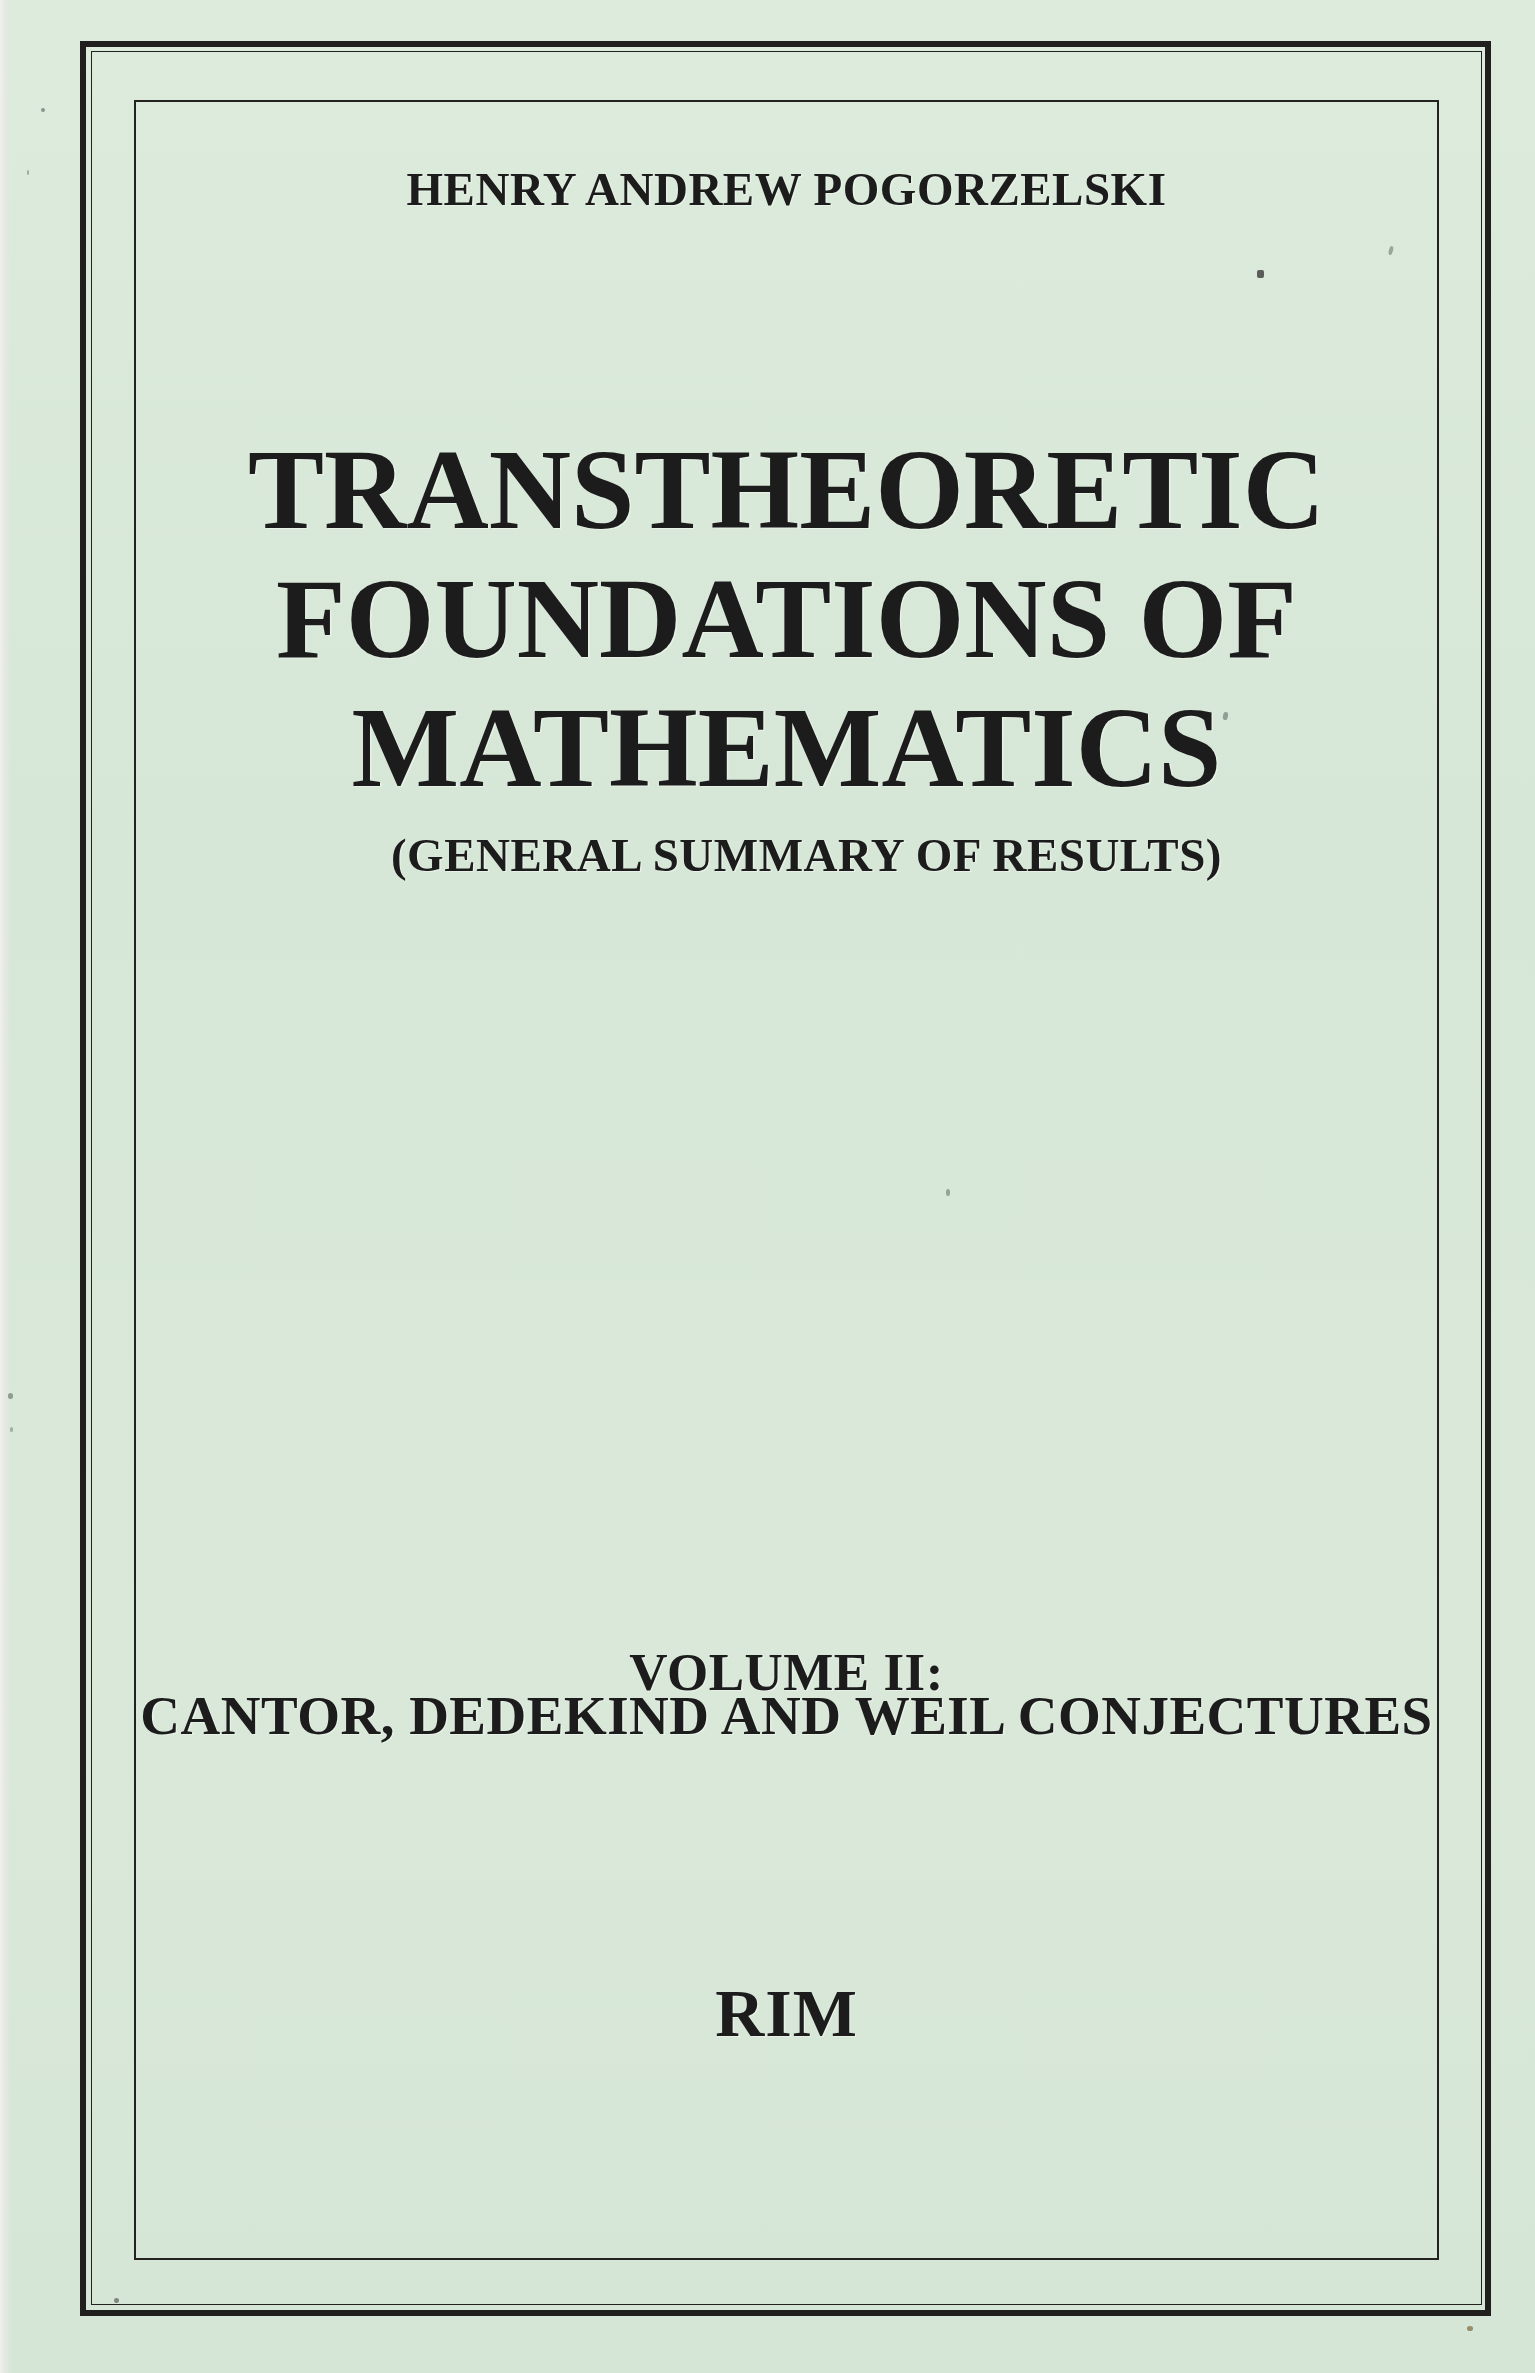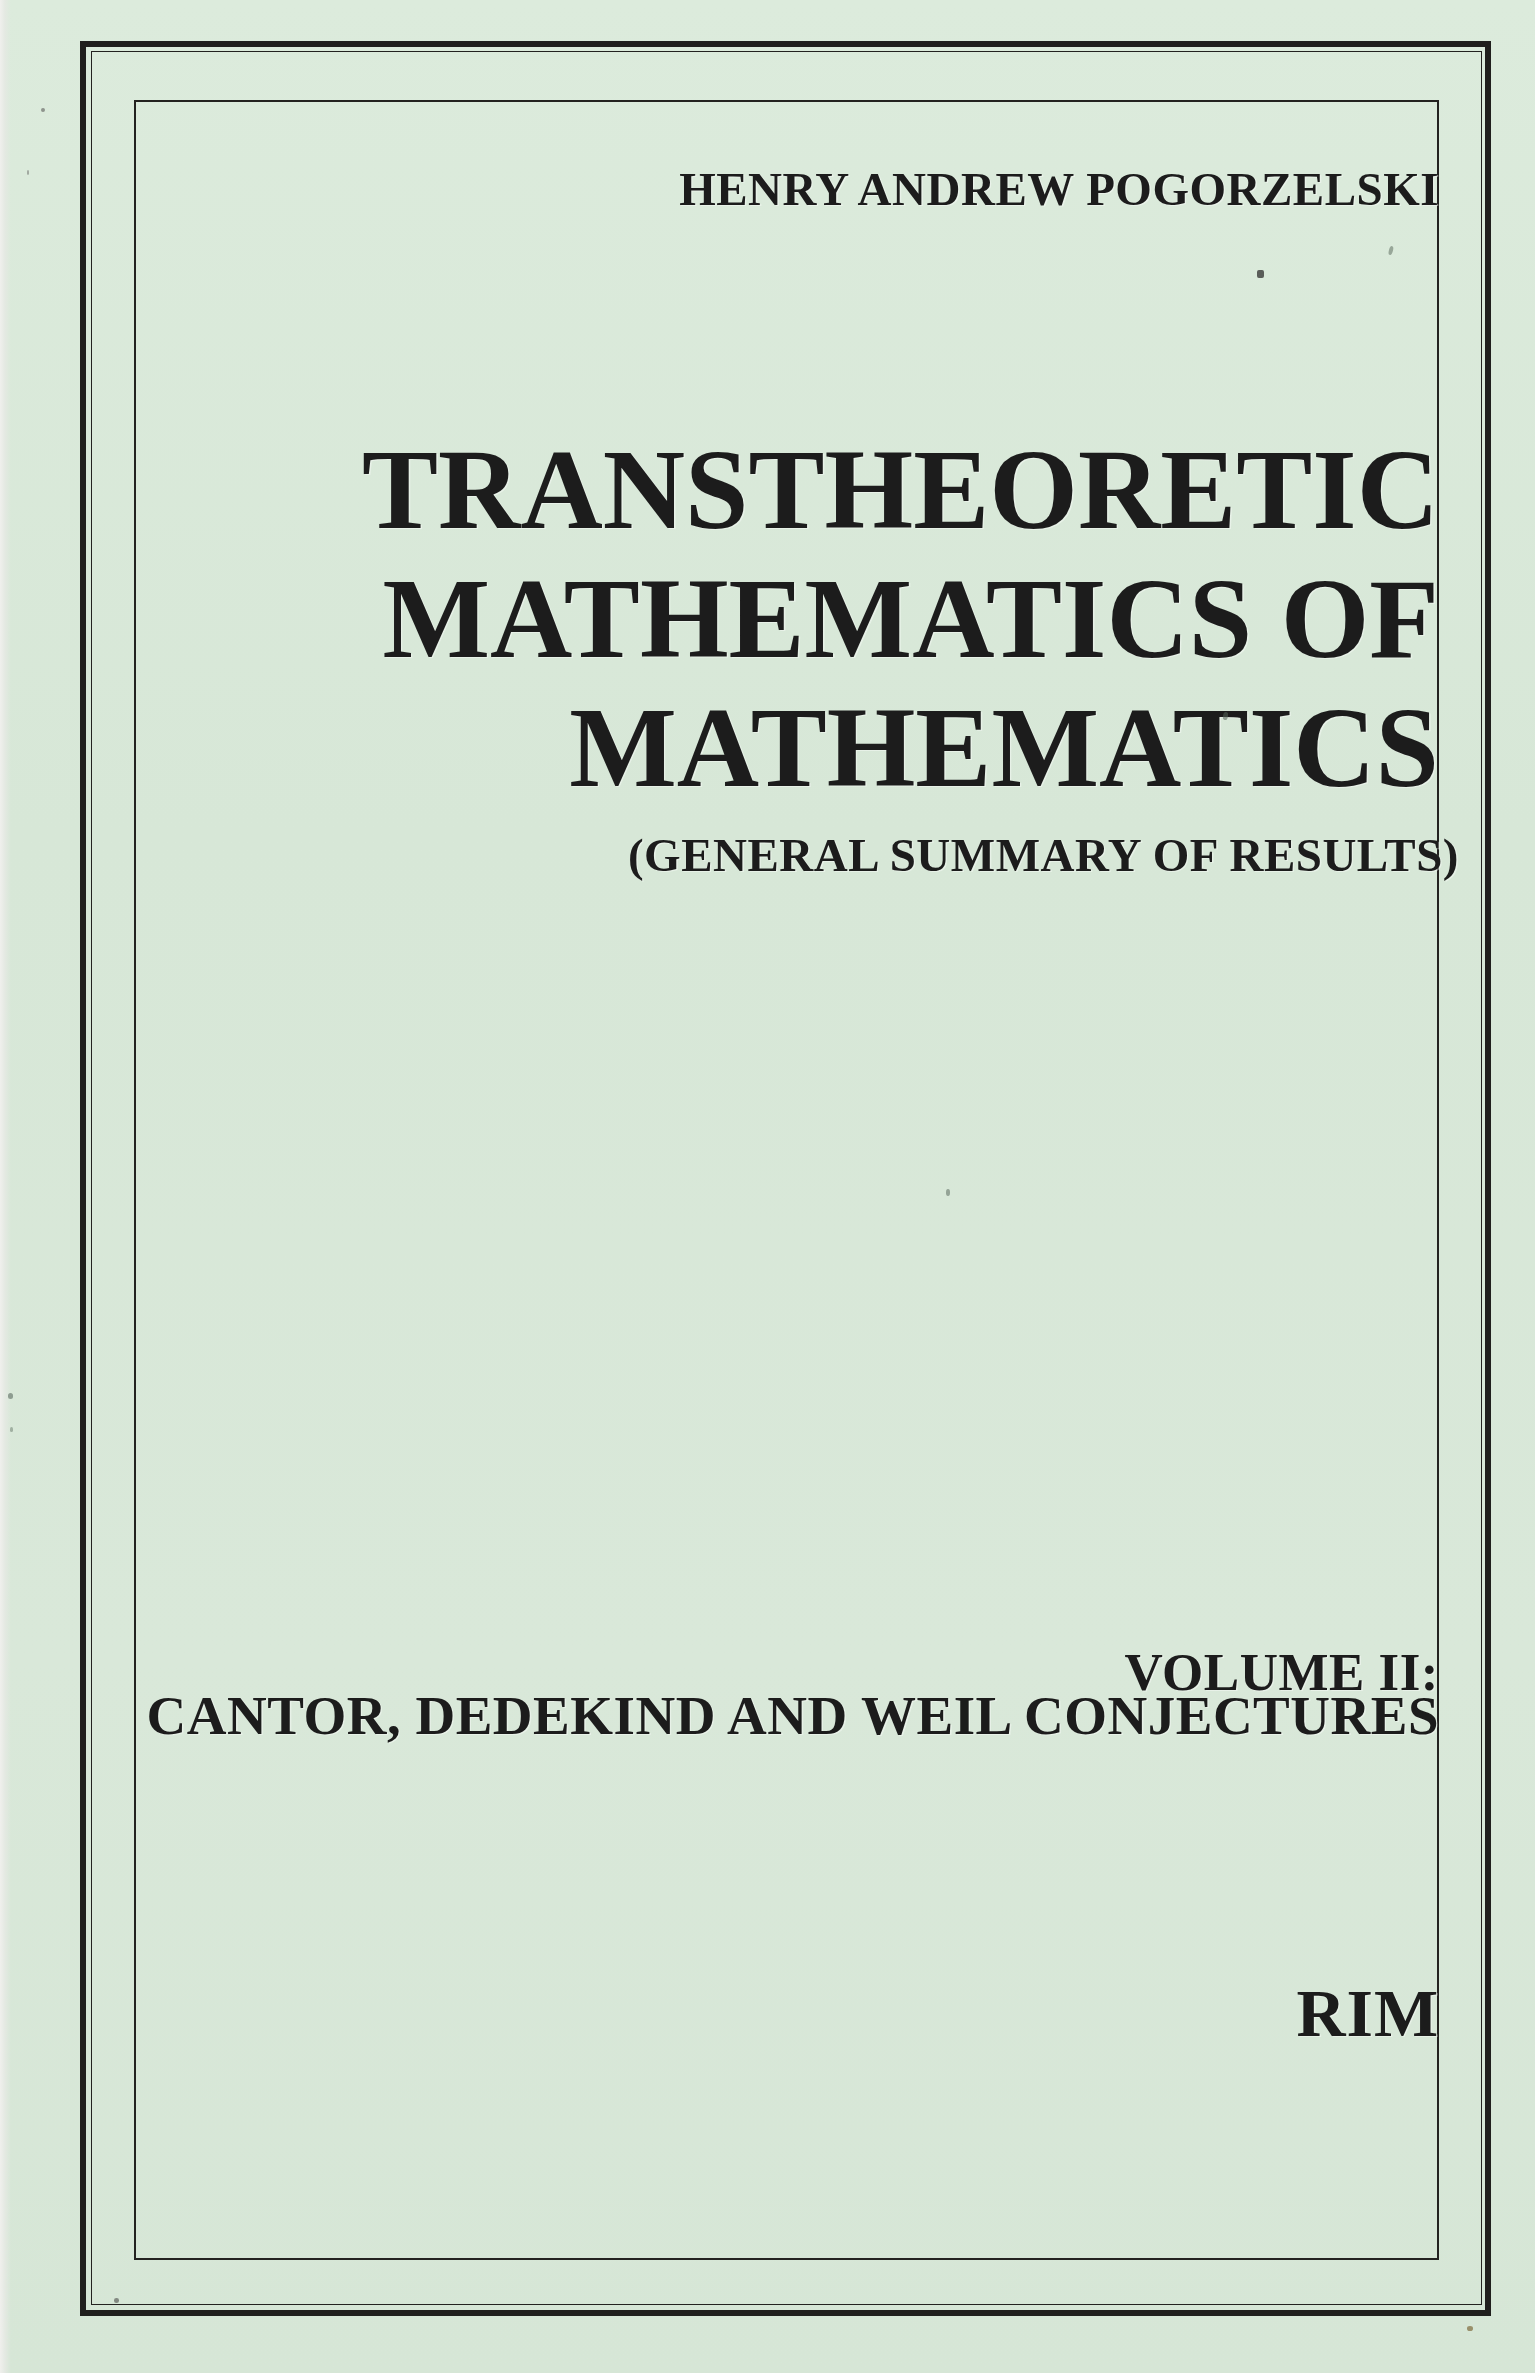--- a/index.html
+++ b/index.html
@@ -28,21 +28,21 @@
   }
   .frame-inner{
     left:134px;top:100px;width:1305px;height:2160px;
     border:2.8px solid #232220;
   }
   .content{
     position:absolute;left:134px;top:100px;width:1305px;height:2160px;
   }
   .tl{
     position:absolute;left:0;width:100%;
-    text-align:right;font-weight:700;white-space:nowrap;
+    text-align:center;font-weight:700;white-space:nowrap;
     letter-spacing:0.5px;
     text-shadow:1.4px 1.4px 0 rgba(250,253,250,0.45);
   }
   .author{top:62px;font-size:47px;line-height:1.15;}
   .title{top:305px;font-size:114px;line-height:129px;letter-spacing:0px;margin-top:20px;}
   .subtitle{top:727px;font-size:47px;line-height:1.2;margin-left:20px;}
   .series{top:1013px;font-size:61px;line-height:1.15;}
   .volume{top:1498px;font-size:53px;line-height:1.15;margin-top:44px;}
   .volume-sub{top:1584px;font-size:55px;line-height:1.15;}
   .publisher{top:1874px;font-size:68px;line-height:1.15;letter-spacing:0.9px;}
@@ -59,21 +59,21 @@
   <div class="frame frame-outer-thick"></div>
   <div class="frame frame-outer-thin"></div>
   <div class="frame frame-inner"></div>
 
   <div class="content">
 
     <div class="tl author">HENRY ANDREW POGORZELSKI</div>
 
     <div class="tl title">
       <div>TRANSTHEORETIC</div>
-      <div>MATHEMATICS OF</div>
+      <div>FOUNDATIONS OF</div>
       <div>MATHEMATICS</div>
     </div>
 
     <div class="tl subtitle">(GENERAL SUMMARY OF RESULTS)</div>
 
 
     <div class="tl volume">VOLUME II:</div>
 
     <div class="tl volume-sub">CANTOR, DEDEKIND AND WEIL CONJECTURES</div>
 

